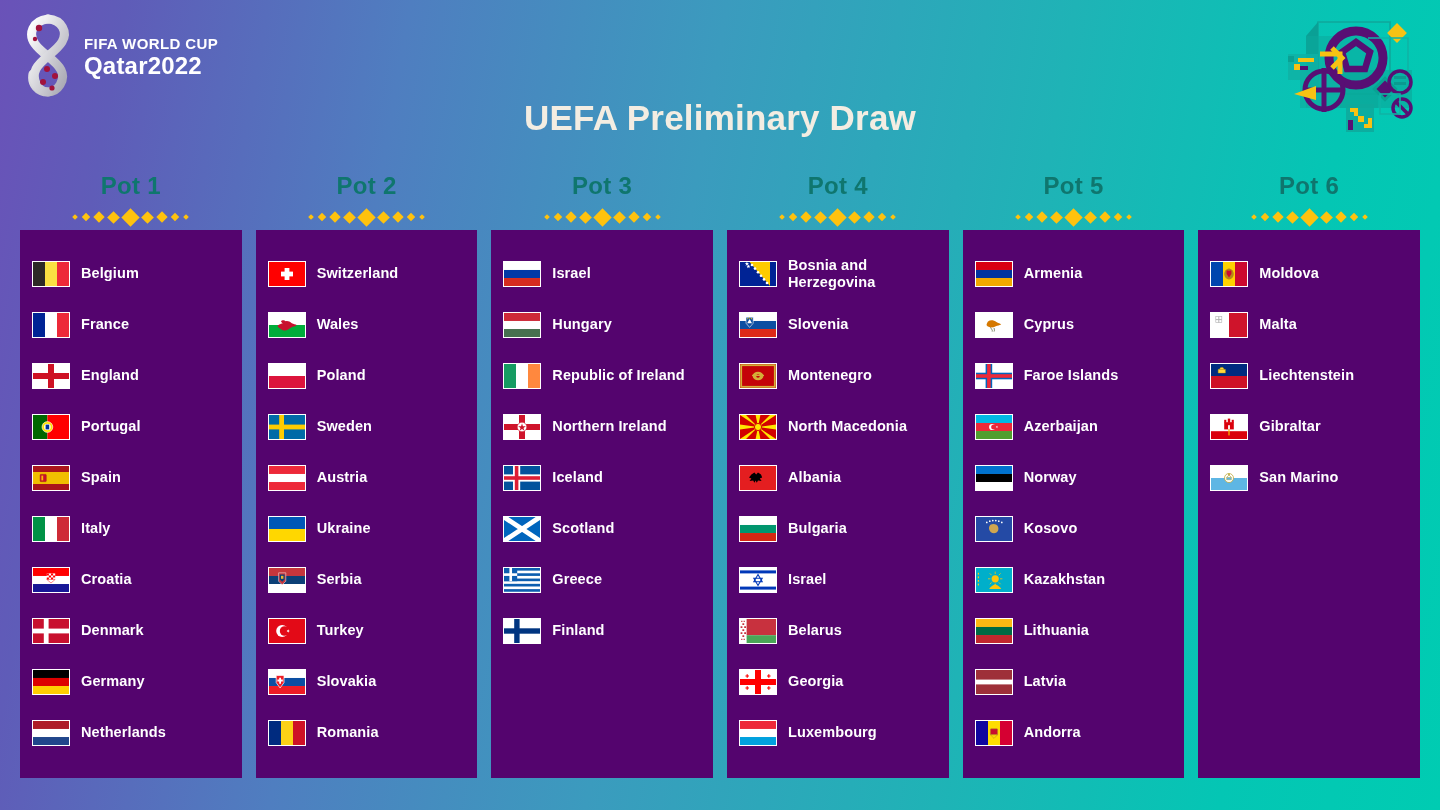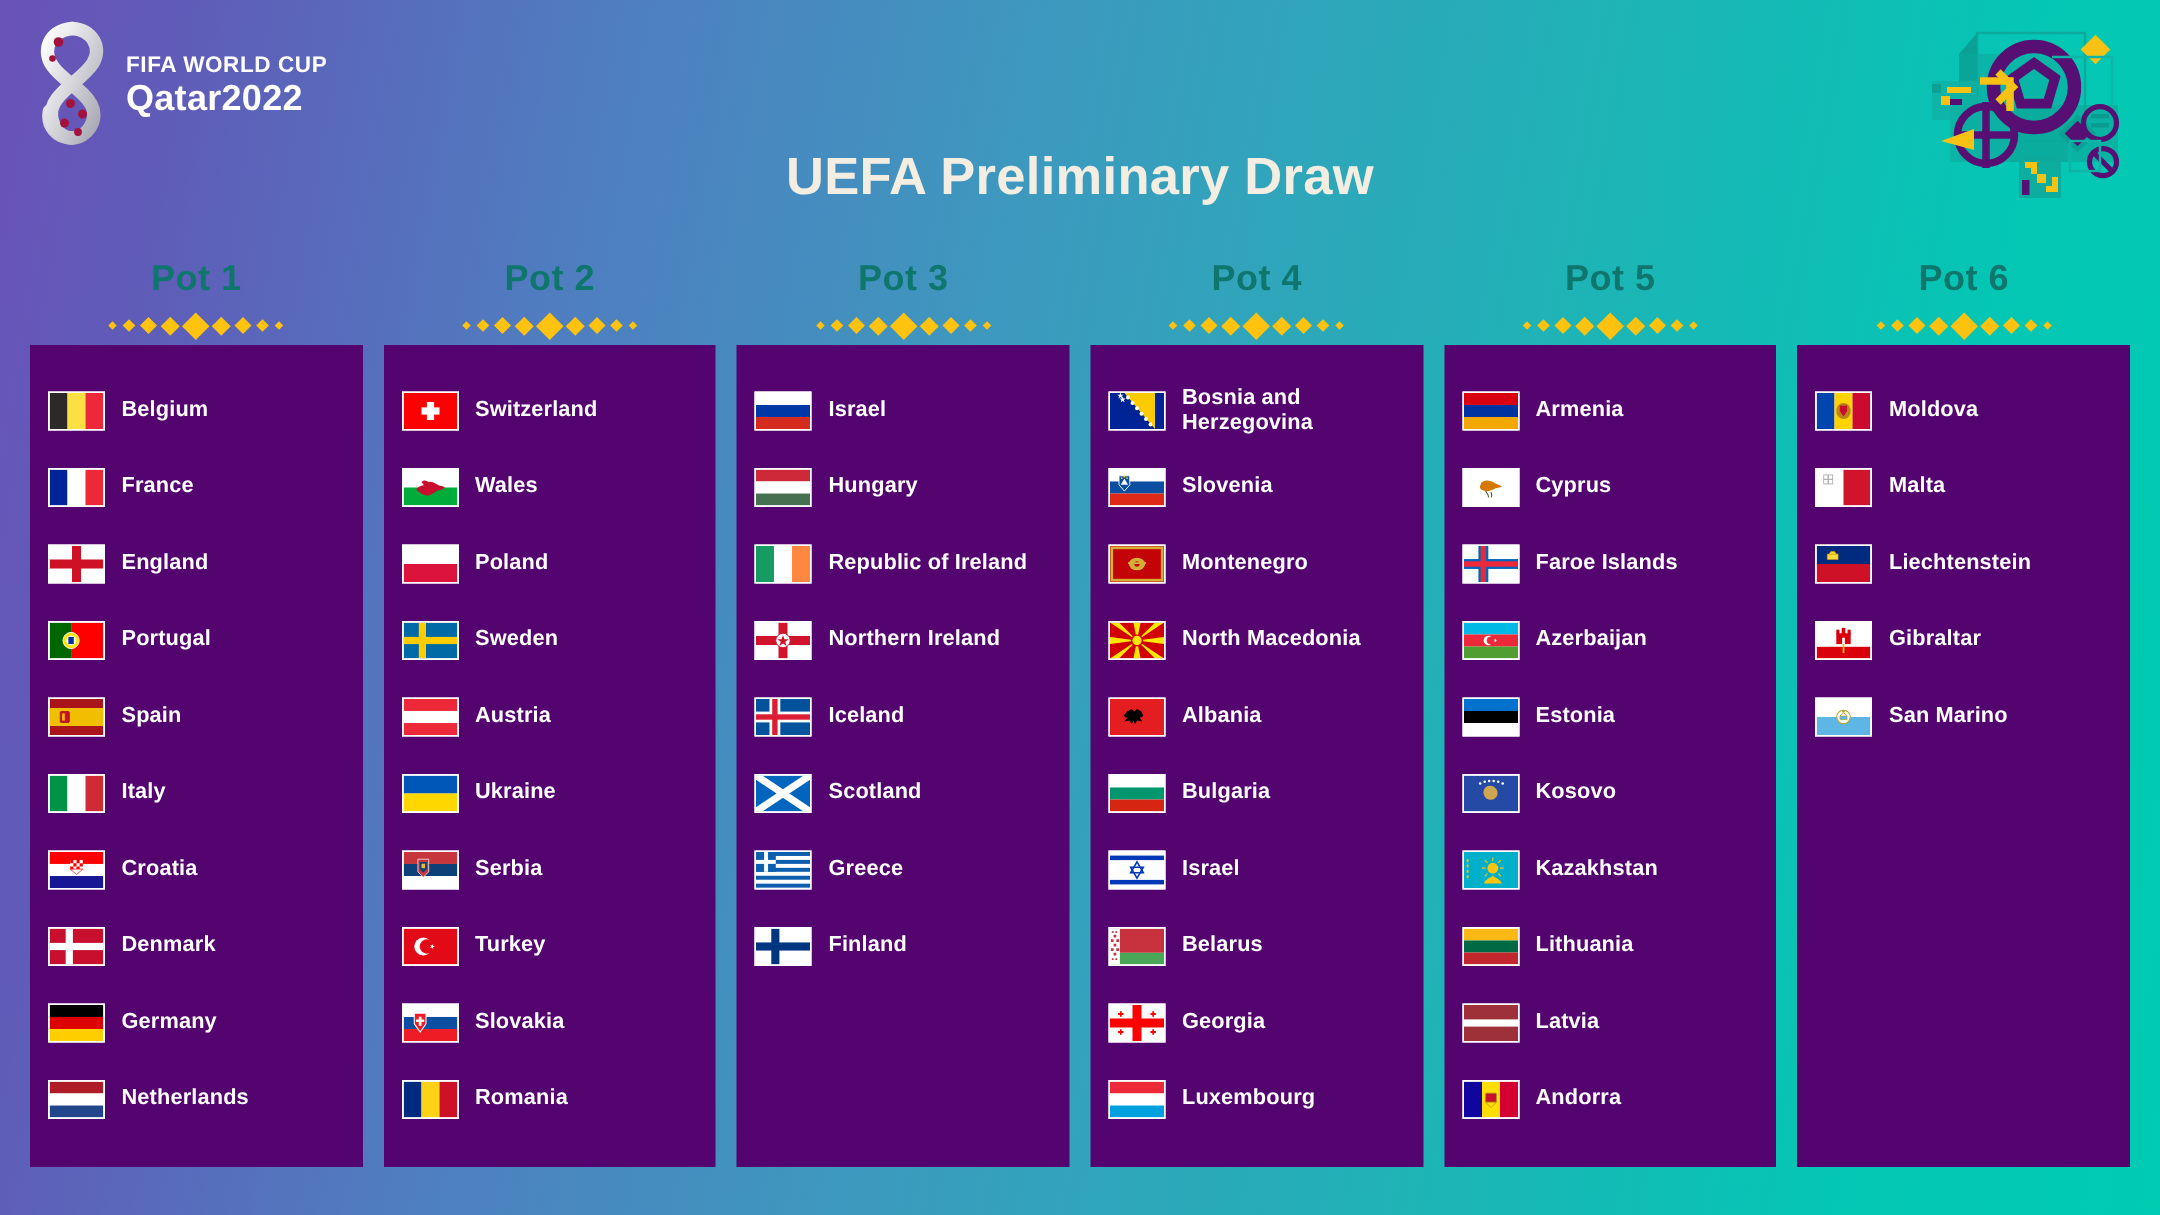--- a/index.html
+++ b/index.html
@@ -811,21 +811,21 @@
           <span class="team-name">Azerbaijan</span>
         </div>
         <div class="team-row">
           <span class="team-flag">
             <svg viewBox="0 0 60 40">
               <rect width="60" height="13.3" fill="#0072ce"></rect>
               <rect y="13.3" width="60" height="13.4" fill="#000"></rect>
               <rect y="26.7" width="60" height="13.3" fill="#fff"></rect>
             </svg>
           </span>
-          <span class="team-name">Estonia</span>
+          <span class="team-name">Norway</span>
         </div>
         <div class="team-row">
           <span class="team-flag">
             <svg viewBox="0 0 60 40">
               <rect width="60" height="40" fill="#244aa5"></rect>
               <path d="M24 13c3-2 7-2 10 0 3 2 4 6 3 9-1 3-4 5-7 5-4 0-7-2-8-6-1-3 0-6 2-8z" fill="#d0a650"></path>
               <g fill="#fff">
                 <circle cx="18" cy="9" r="1.4"></circle>
                 <circle cx="23" cy="7" r="1.4"></circle>
                 <circle cx="28" cy="6" r="1.4"></circle>

